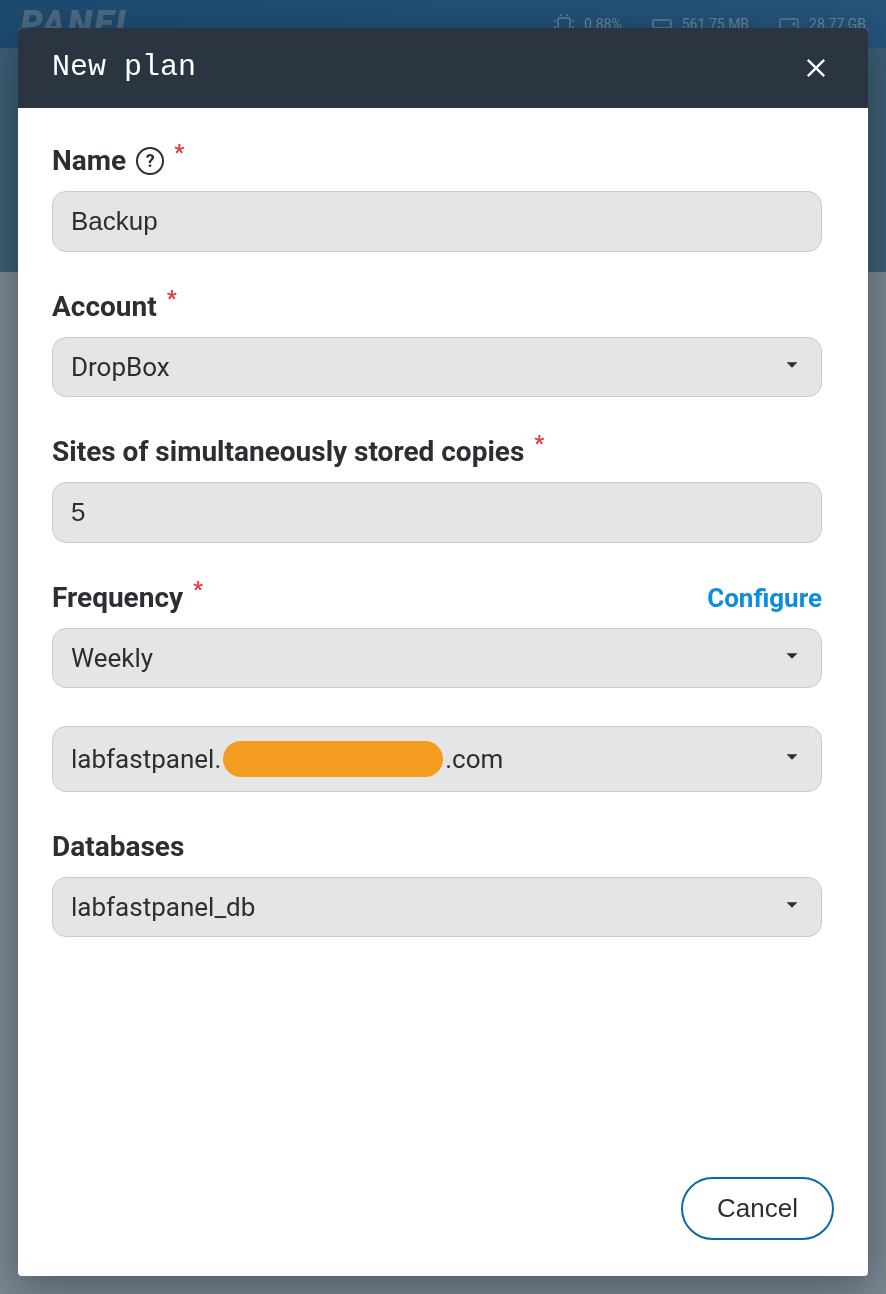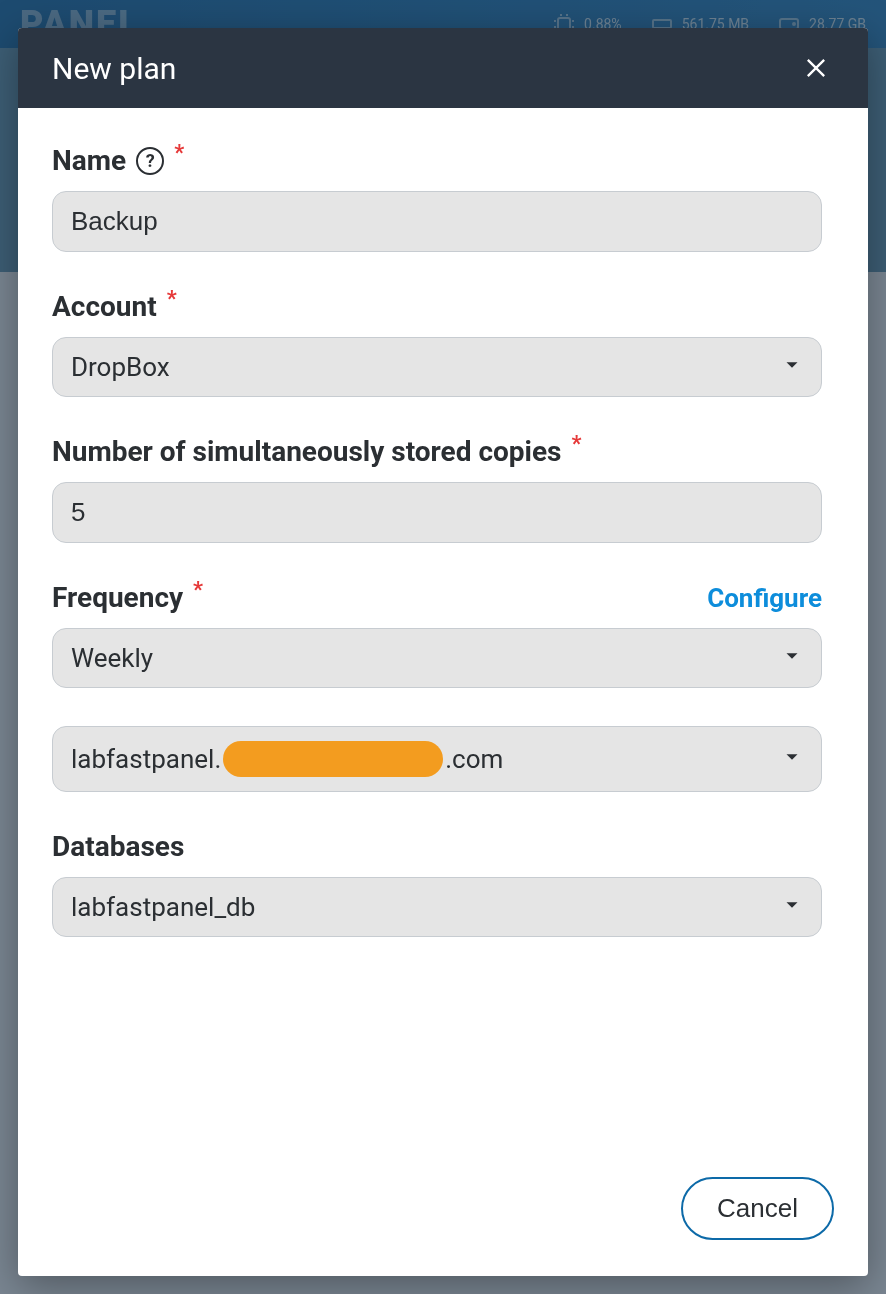--- a/index.html
+++ b/index.html
@@ -11,21 +11,21 @@
     position: absolute; inset: 0;
     background: #e9eef3;
   }
   .bg-topbar {
     position: absolute; top: 0; left: 0; right: 0; height: 48px;
     background: linear-gradient(90deg, #1b6aa8 0%, #2a7fbf 100%);
     display: flex; align-items: center; padding: 0 20px;
     color: #cfe3f1; font-size: 22px; gap: 18px;
   }
   .bg-logo {
-    font-weight: 900; letter-spacing: 2px;
+    font-weight: 900; font-style: italic; letter-spacing: 2px;
     color: rgba(255,255,255,0.45); font-size: 36px;
     flex: 0 0 auto;
   }
   .bg-stats { display: flex; gap: 28px; margin-left: auto; align-items: center; }
   .bg-stat { display: flex; align-items: center; gap: 8px; color: #cbe2f2; font-size: 14px; }
   .bg-stat svg { width: 24px; height: 24px; opacity: .7; }
   .bg-band {
     position: absolute; top: 48px; left: 0; right: 0; height: 224px;
     background: #2a7199;
     opacity: .7;
@@ -41,22 +41,23 @@
     top: 28px; left: 18px; right: 18px; bottom: 18px;
     background: #fff;
     border-radius: 4px;
     display: flex; flex-direction: column;
     box-shadow: 0 10px 40px rgba(0,0,0,.35);
     overflow: hidden;
   }
   .modal-header {
     background: #2b3542;
     color: #fff;
-    display: flex; align-items: flex-end; justify-content: space-between;
+    display: flex; align-items: flex-start; justify-content: space-between;
     padding: 22px 34px;
+    font-family: Liberation Mono, monospace;
   }
   .modal-title { font-size: 30px; font-weight: 400; }
   .close-btn {
     width: 36px; height: 36px; display: flex; align-items: center; justify-content: center;
     cursor: pointer; background: transparent; border: none; color: #fff;
   }
   .close-btn svg { width: 28px; height: 28px; stroke: #fff; stroke-width: 2; }
 
   .modal-body {
     padding: 36px 46px 0 34px;
@@ -201,21 +202,21 @@
           <svg viewBox="0 0 24 24">
               <path d="M6 9l6 6 6-6" fill="#2b2f33"></path>
             </svg>
         </span>
       </div>
     </div>
 
     <div class="field">
       <div class="label-row">
         <div class="label-left">
-          <span class="field-label">Number of simultaneously stored copies</span>
+          <span class="field-label">Sites of simultaneously stored copies</span>
           <span class="required">*</span>
         </div>
       </div>
       <input class="control" type="text" value="5" style="">
     </div>
 
     <div class="field">
       <div class="label-row">
         <div class="label-left">
           <span class="field-label">Frequency</span>

